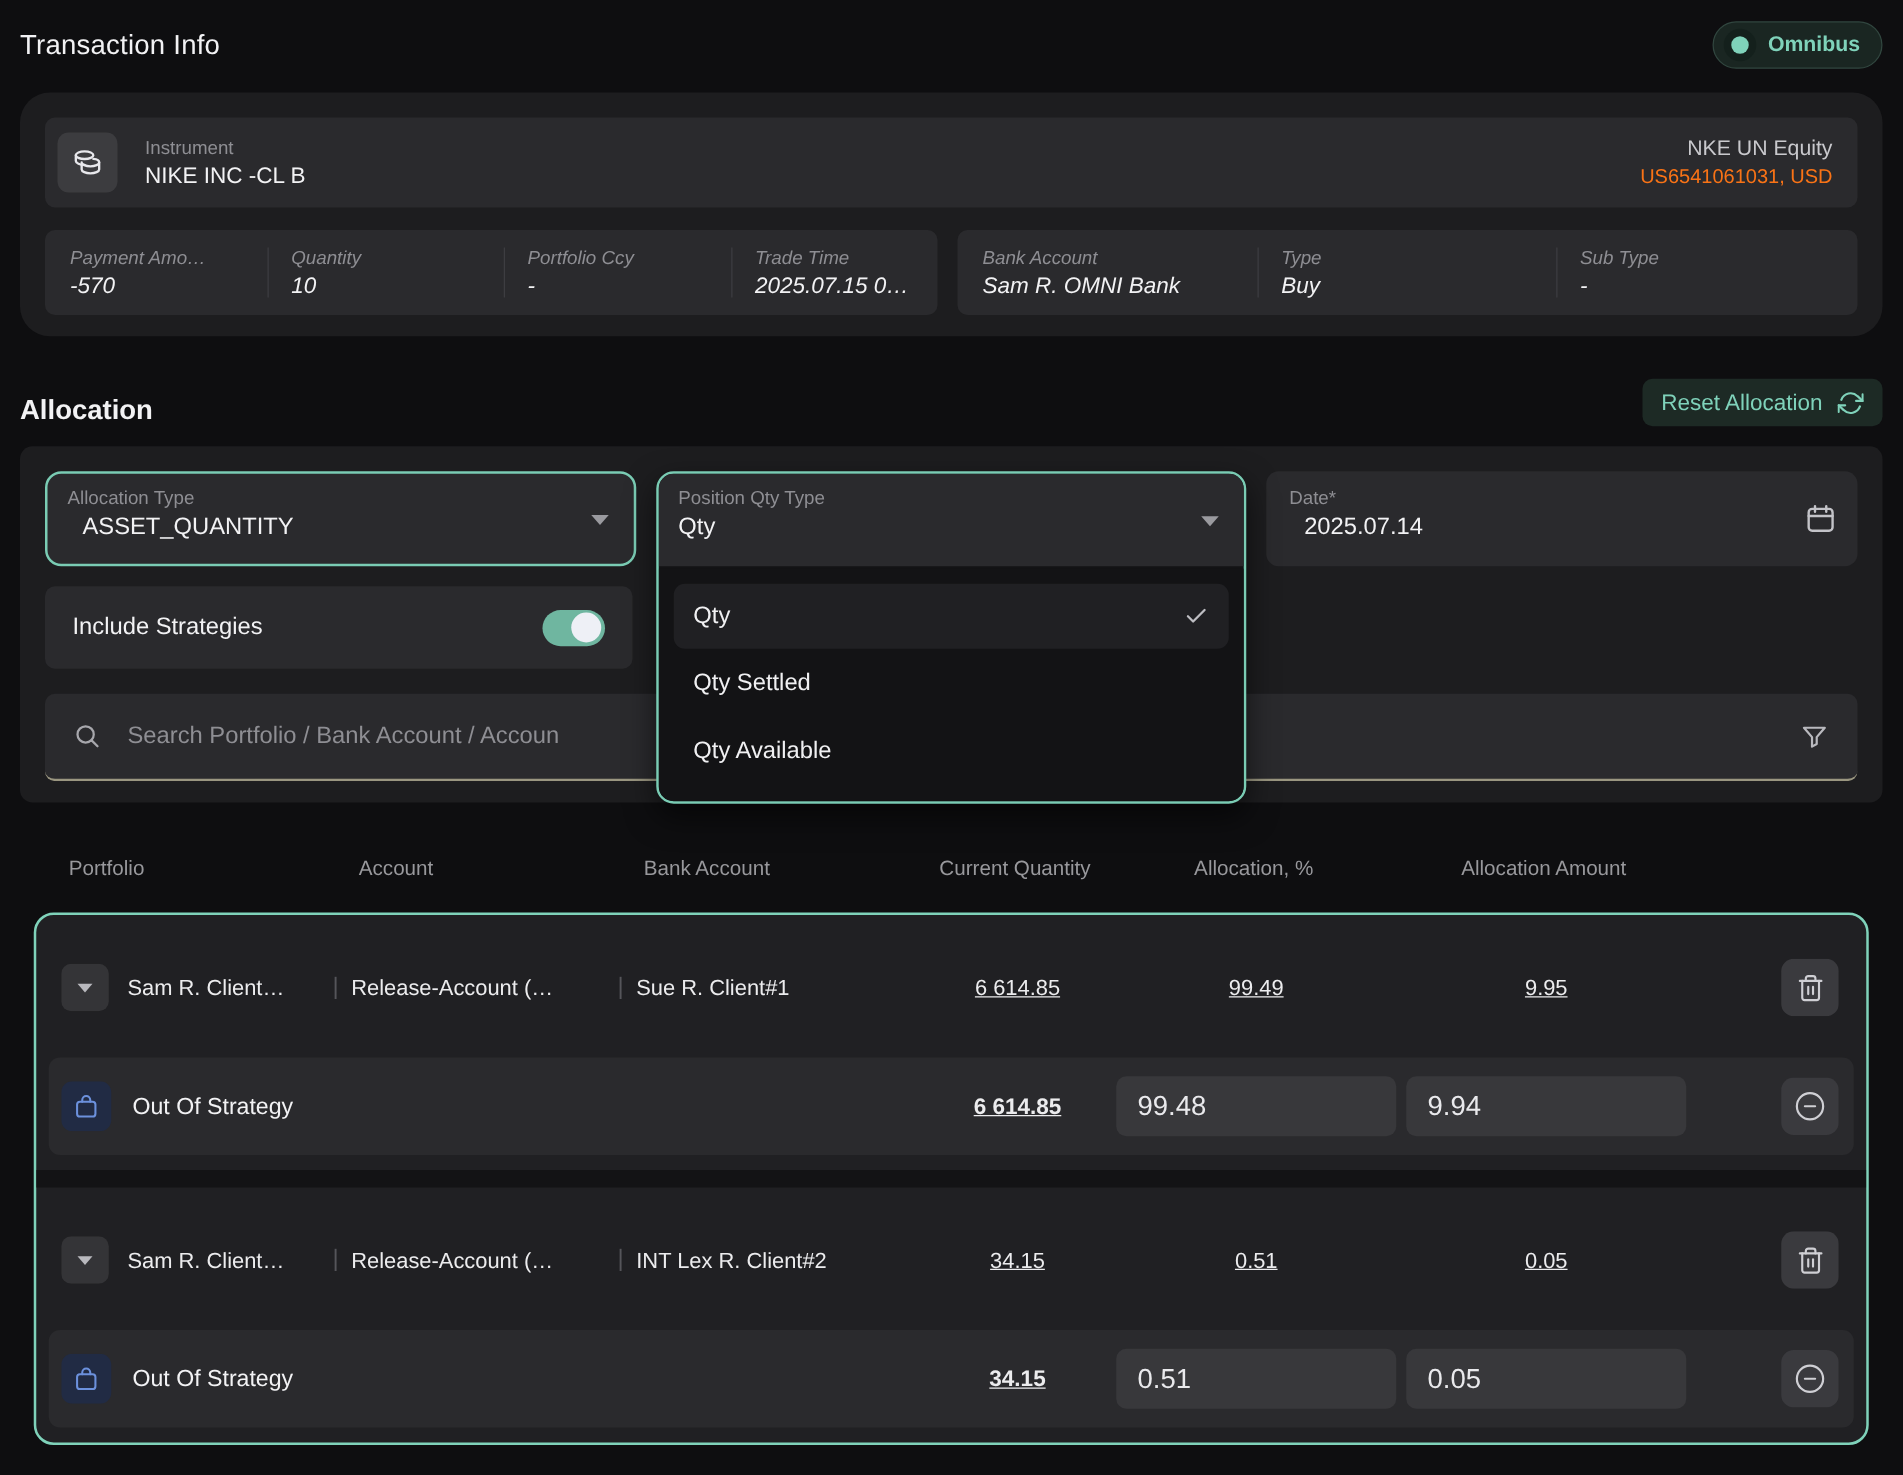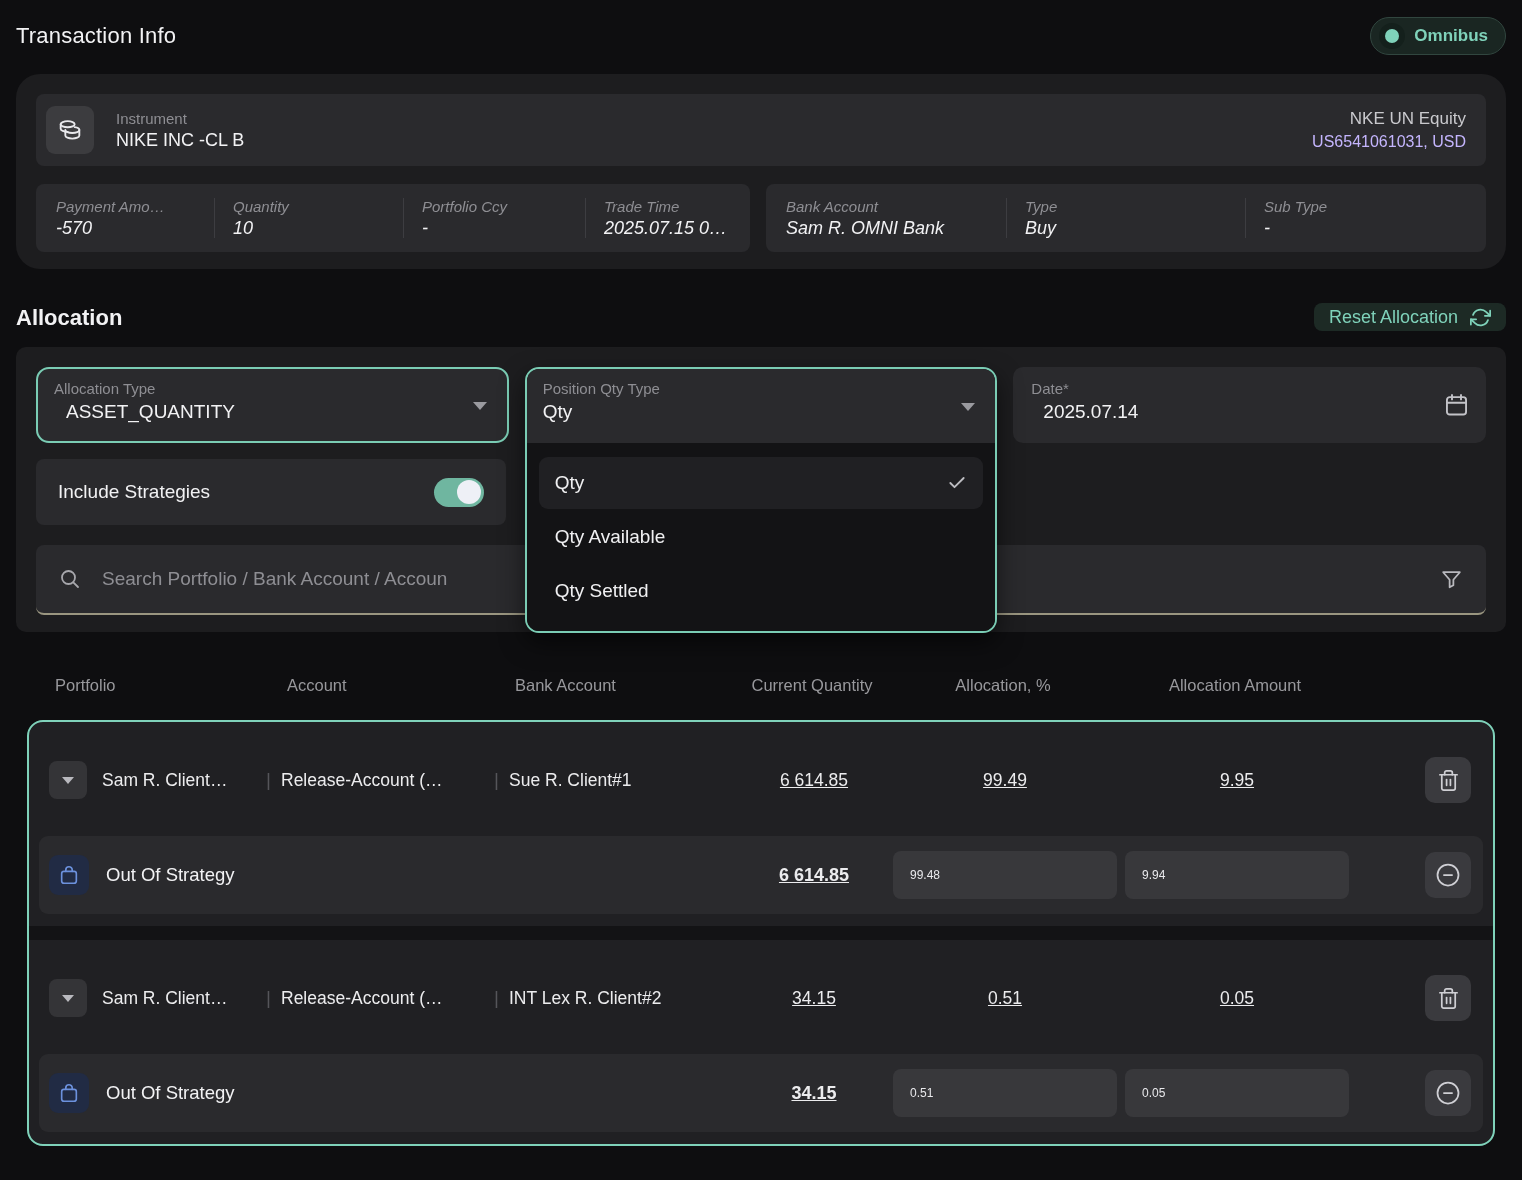--- a/index.html
+++ b/index.html
@@ -28,38 +28,38 @@
   .instr-tile {
     height:72px; background:#2a2a2d; border-radius:8px; display:flex; align-items:center;
     padding:0 20px 0 10px; gap:22px;
   }
   .instr-icon { width:48px; height:48px; border-radius:9px; background:#3c3c3f; display:flex; align-items:center; justify-content:center; flex:none; }
   .lbl { color:#8e8e93; font-size:15px; }
   .val { color:#f2f2f4; font-size:18px; margin-top:3px; }
   .instr-main { flex:1; }
   .instr-right { text-align:right; }
   .instr-right .tkr { color:#c9c9cd; font-size:17px; }
-  .instr-right .isin { color:#c4b5fd; font-size:16px; margin-top:4px; }
+  .instr-right .isin { color:#f97316; font-size:16px; margin-top:4px; }
 
   .details-row { display:flex; gap:16px; margin-top:18px; }
   .details-strip { background:#2a2a2d; border-radius:8px; height:68px; display:flex; align-items:center; padding:0 10px;font-style:italic; }
   .details-strip.left { flex:0 0 714px; }
   .details-strip.right { flex:1; }
   .dfield { padding:0 0 0 10px; overflow:hidden; white-space:nowrap; }
   .dsep { width:1px; height:40px; background:#3d3d41; flex:none; margin:0 8px; }
   .left .dfield:nth-child(1){ width:160px; } .left .dfield:nth-child(3){ width:172px; }
   .left .dfield:nth-child(5){ width:165px; } .left .dfield:nth-child(7){ flex:1; }
   .right .dfield { flex:1; }
   .dfield .val { font-size:18px; }
 
   
   .alloc-head { display:flex; justify-content:space-between; align-items:flex-end; margin-top:34px; }
   .h2 { font-size:22px; font-weight:bold; }
   .reset-btn {
-    display:flex; align-items:center; gap:12px; height:28px; padding:0 15px;
+    display:flex; align-items:center; gap:12px; height:38px; padding:0 15px;
     background:#1d2a25; border:none; border-radius:8px; color:#7fd2ba; font-size:18px;
     font-family:"Liberation Sans", sans-serif; cursor:pointer;
   }
 
   
   .card.alloc { margin-top:16px; height:285px; position:relative; }
   .form-grid { display:grid; grid-template-columns:1fr 1fr 1fr; gap:16px; }
   .field {
     height:76px; background:#2a2a2d; border-radius:10px; padding:13px 18px; position:relative; cursor:pointer;
   }
@@ -135,21 +135,21 @@
     width:38px; height:38px; border-radius:8px; background:#343437; border:none; cursor:pointer;
     display:flex; align-items:center; justify-content:center; flex:none;
   }
   .caret-btn .tri { width:0; height:0; border-left:6px solid transparent; border-right:6px solid transparent; border-top:7px solid #b9b9be; }
   .scell1 { grid-column:1 / 4; display:flex; align-items:center; gap:17px; }
   .bag-icon { width:40px; height:40px; border-radius:9px; background:#212b44; display:flex; align-items:center; justify-content:center; flex:none; }
   .sname { font-size:18.5px; color:#f2f2f4; }
   .bold { font-weight:bold; font-size:18px; }
   .num-input {
     width:100%; height:48px; background:#38383b; border:none; border-radius:8px; outline:none;
-    color:#e9e9ec; font-size:12px; padding:0 17px; font-family:"Liberation Sans", sans-serif;
+    color:#e9e9ec; font-size:22px; padding:0 17px; font-family:"Liberation Sans", sans-serif;
   }
   .cell.inputcell { overflow:visible; padding:0 4px; }
   .actioncell { display:flex; justify-content:flex-end; }
   .icon-btn {
     width:46px; height:46px; border-radius:10px; background:#3a3a3e; border:none; cursor:pointer;
     display:flex; align-items:center; justify-content:center;
   }
   svg { display:block; }
 </style>
 </head>
@@ -261,24 +261,24 @@
           <div class="options">
             <div class="option selected">
               <span>Qty</span>
               <span>
                 <svg width="20" height="20" viewBox="0 0 24 24" fill="none" stroke="#bdbdc2" stroke-width="2.2" stroke-linecap="round" stroke-linejoin="round">
                     <polyline points="20 6 9 17 4 12"></polyline>
                   </svg>
               </span>
             </div>
             <div class="option">
-              <span>Qty Available</span>
+              <span>Qty Settled</span>
             </div>
             <div class="option">
-              <span>Qty Settled</span>
+              <span>Qty Available</span>
             </div>
           </div>
         </div>
       </div>
 
       <div class="field">
         <div class="lbl">Date*</div>
         <div class="val">2025.07.14</div>
         <span class="cal-wrap">
           <svg width="27" height="27" viewBox="0 0 24 24" fill="none" stroke="#c3c3c8" stroke-width="1.7" stroke-linecap="round">

